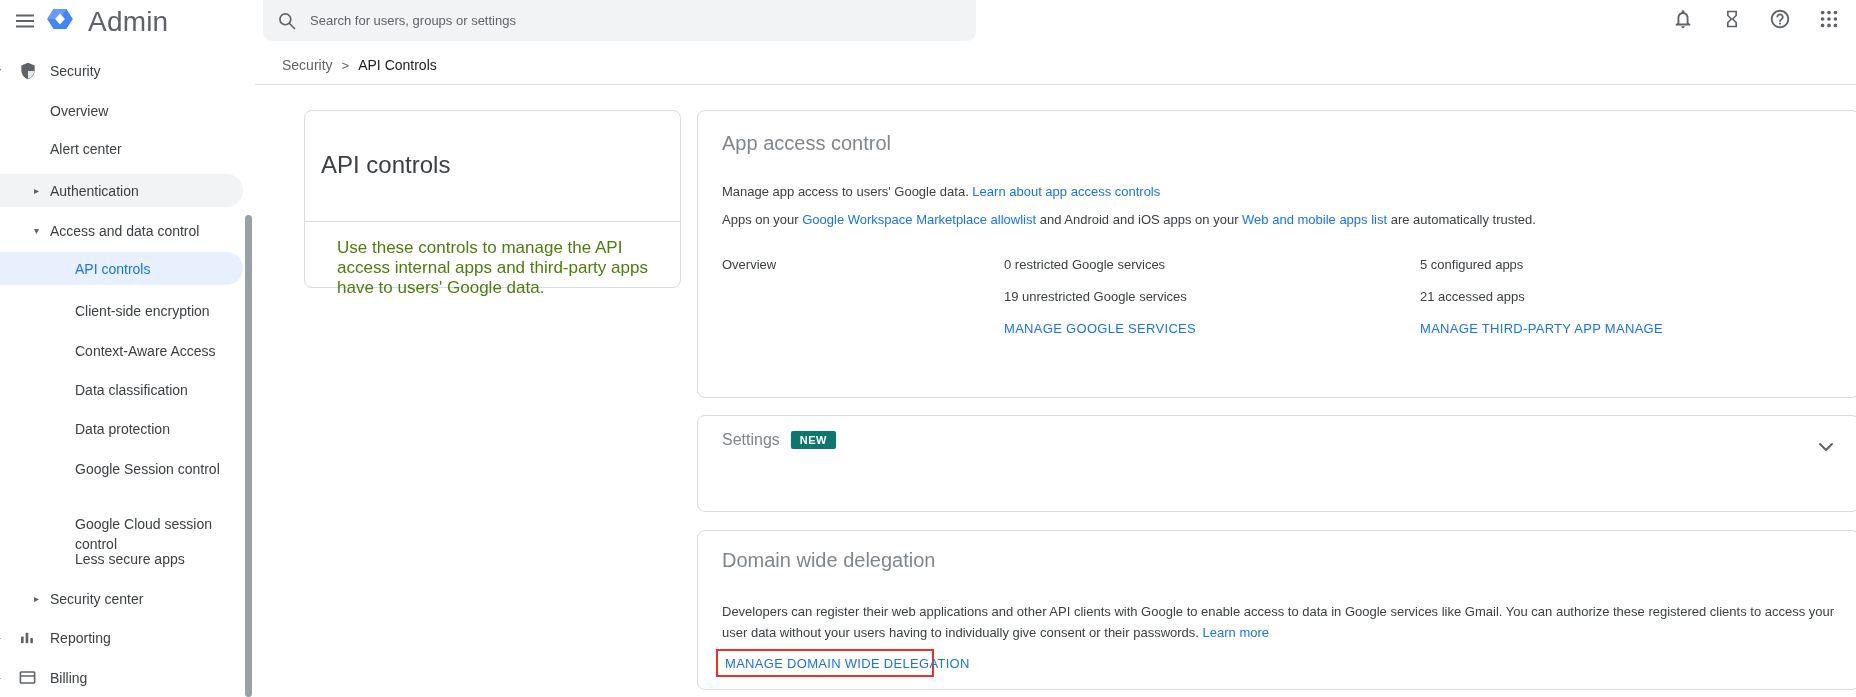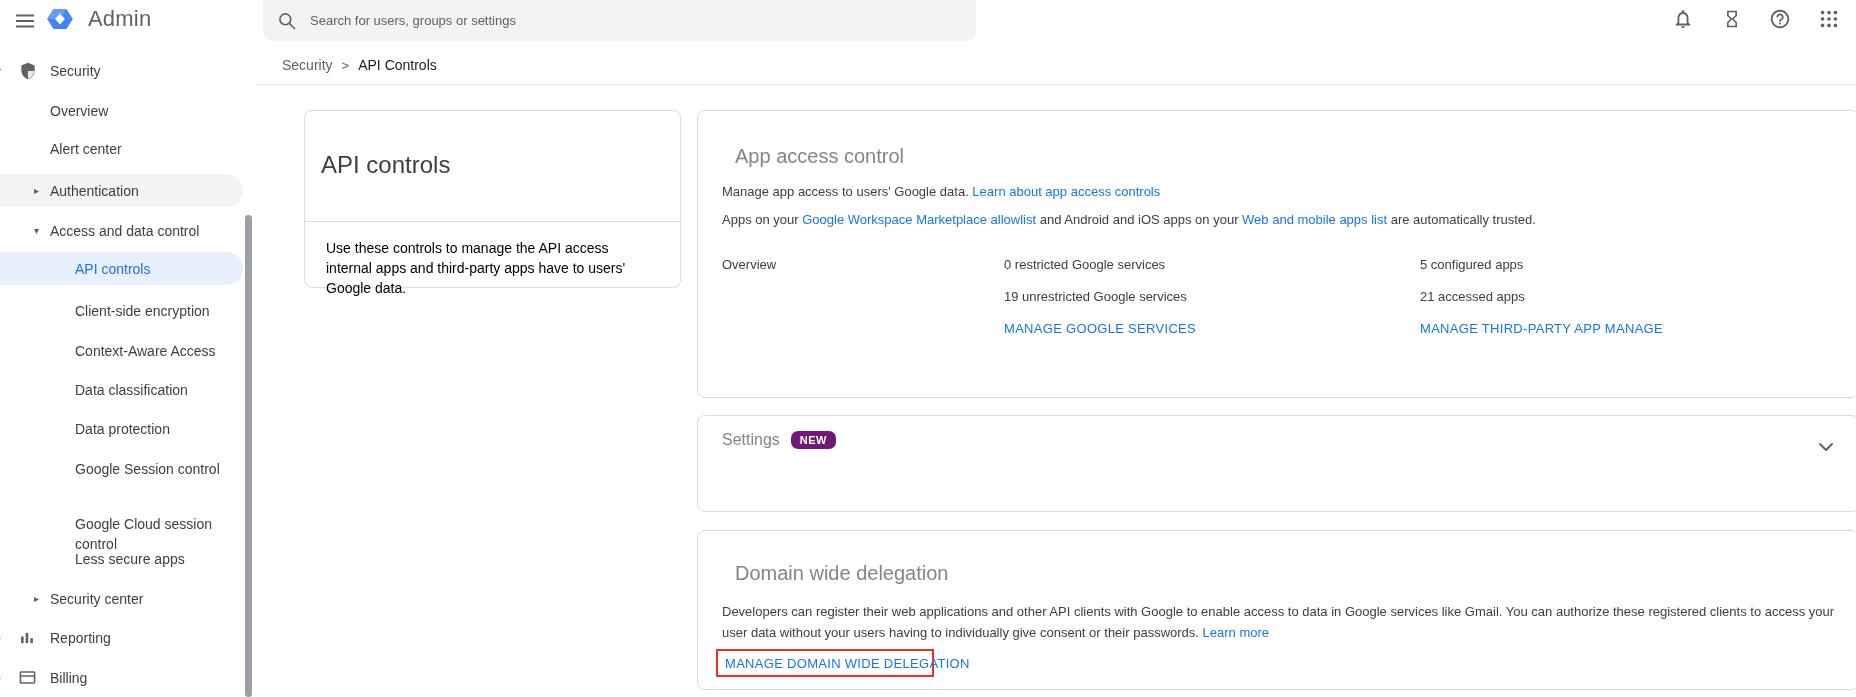--- a/index.html
+++ b/index.html
@@ -4,21 +4,21 @@
 <style>
   html,body{margin:0;padding:0;}
   body{
     width:1856px;height:697px;overflow:hidden;background:#fff;
     font-family:"Liberation Sans", sans-serif;color:#3c4043;position:relative;
   }
   .abs{position:absolute;}
   
   .icon-btn{position:absolute;background:none;border:none;padding:0;margin:0;cursor:pointer;
     display:flex;align-items:center;justify-content:center;width:26px;height:26px;}
-  .app-title{position:absolute;font-size:22px;color:#5f6368;letter-spacing:.2px;}
+  .app-title{position:absolute;font-size:28px;color:#5f6368;letter-spacing:.2px;}
   .searchbar{position:absolute;left:263px;top:0;width:713px;height:41px;background:#f1f3f4;
     border-radius:0 0 9px 9px;display:flex;align-items:center;padding-left:14px;box-sizing:border-box;}
   .searchbar input{flex:1;background:transparent;border:none;outline:none;font-size:13px;
     color:#3c4043;padding-left:13px;font-family:"Liberation Sans",sans-serif;}
   .searchbar input::placeholder{color:#5f6368;opacity:1;}
   
   .nav-row{position:absolute;left:0;width:243px;height:33px;display:flex;align-items:center;
     box-sizing:border-box;cursor:pointer;font-size:14px;color:#3c4043;}
   .nav-row.hl{background:#f1f3f4;border-radius:0 17px 17px 0;}
   .nav-row.sel{background:#e8f0fe;border-radius:0 17px 17px 0;}
@@ -30,27 +30,27 @@
   .nav-label{white-space:nowrap;}
   .nav-label.wrap{white-space:normal;width:160px;line-height:20px;}
   .scrollbar{position:absolute;left:245px;top:215px;width:7px;height:482px;background:#9aa0a6;border-radius:4px;}
   
   .breadcrumb{position:absolute;left:282px;top:57px;display:flex;align-items:center;font-size:14px;}
   .crumb-parent{color:#5f6368;cursor:pointer;}
   .crumb-sep{color:#5f6368;margin:0 9px;font-size:13px;}
   .crumb-current{color:#202124;}
   .topline{position:absolute;left:255px;top:84px;width:1601px;height:1px;background:#dfe1e5;}
   .card{position:absolute;background:#fff;border:1px solid #dadce0;border-radius:8px;box-sizing:border-box;}
-  .card-h{position:absolute;font-size:20px;font-weight:400;color:#80868b;margin:13px;}
+  .card-h{position:absolute;font-size:20px;font-weight:400;color:#80868b;margin:0;}
   .body-t{font-size:13px;color:#3c4043;line-height:16px;}
   .link{color:#1a73e8;cursor:pointer;text-decoration:none;}
   .manage{font-size:13px;font-weight:500;letter-spacing:.3px;color:#1a73e8;cursor:pointer;white-space:nowrap;}
   .stat{position:absolute;font-size:13px;color:#3c4043;white-space:nowrap;}
-  .badge{display:inline-block;background:#701a75;color:#fff;font-size:11px;font-weight:bold;
-    letter-spacing:.5px;padding:3px 9px;border-radius:7px;}
+  .badge{display:inline-block;background:#0f766e;color:#fff;font-size:11px;font-weight:bold;
+    letter-spacing:.5px;padding:3px 9px;border-radius:2px;}
   .annot{position:absolute;border:2px solid #e8332a;display:flex;align-items:center;box-sizing:border-box;}
 </style>
 </head>
 <body>
 
 <button class="icon-btn" style="left:12px;top:8px">
   <svg width="20" height="20" viewBox="0 0 20 20">
       <g fill="#5f6368">
         <rect x="1" y="3.5" width="18" height="2"></rect>
         <rect x="1" y="9" width="18" height="2"></rect>
@@ -185,21 +185,21 @@
 <div class="breadcrumb">
   <span class="crumb-parent">Security</span>
   <span class="crumb-sep">&gt;</span>
   <span class="crumb-current">API Controls</span>
 </div>
 <div class="topline"></div>
 
 <div class="card" style="left:304px;top:110px;width:377px;height:178px">
   <div class="abs" style="left:16px;top:40px;font-size:24px;color:#3c4043">API controls</div>
   <div class="abs" style="left:0;right:0;top:110px;height:1px;background:#dadce0"></div>
-  <div class="abs" style="left:21px;top:127px;width:320px;font-size:14px;color:#000000;line-height:20px">Use these controls to manage the API access internal apps and third-party apps have to users' Google data.</div>
+  <div class="abs" style="left:32px;top:127px;width:320px;font-size:17px;color:#4d7c0f;line-height:20px">Use these controls to manage the API access internal apps and third-party apps have to users' Google data.</div>
 </div>
 
 <div class="card" style="left:697px;top:110px;width:1163px;height:288px">
   <h2 class="card-h" style="left:24px;top:21px">App access control</h2>
   <div class="abs body-t" style="left:24px;top:101px">
     <span>Apps on your </span><span class="link">Google Workspace Marketplace allowlist</span><span> and Android and iOS apps on your </span><span class="link">Web and mobile apps list</span><span> are automatically trusted.</span>
   </div>
   <div class="abs body-t" style="left:24px;top:73px">
     <span>Manage app access to users' Google data. </span><span class="link">Learn about app access controls</span>
   </div>

